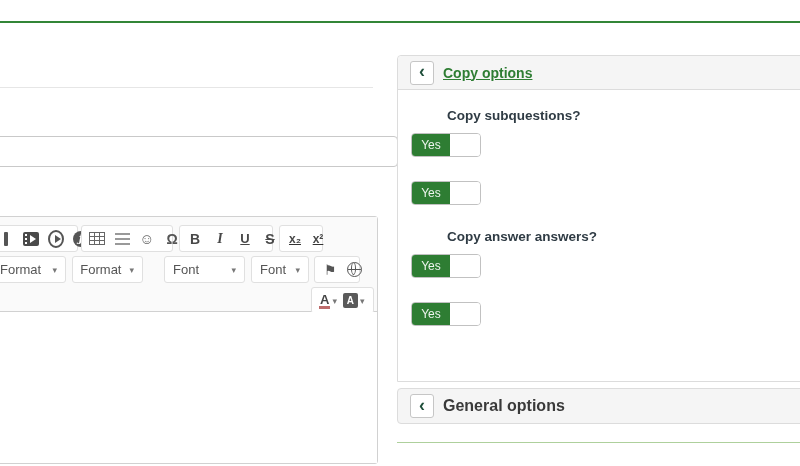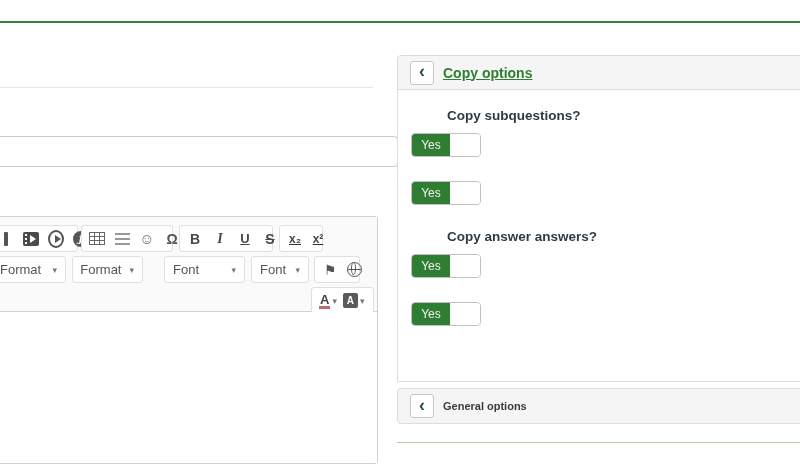--- a/index.html
+++ b/index.html
@@ -75,21 +75,21 @@
   .panel-body{padding:18px 16px 0 13px;}
   .setting-label{font-size:13.5px;font-weight:bold;color:#2f3b44;margin-bottom:10px;margin-left:36px;}
   .toggle{width:70px;height:24px;border:1px solid #c1c1c1;border-radius:4px;background:#fff;display:flex;
     overflow:hidden;margin-bottom:24px;cursor:pointer;box-sizing:border-box;}
   .toggle-on{width:38px;background:#2e7d33;color:#eef5ee;font-size:12px;display:flex;align-items:center;
     justify-content:center;}
   .toggle-off{flex:1;background:#fff;}
 
   .gen-panel{left:397px;top:388px;width:407px;height:36px;background:#f5f5f5;border:1px solid #dcdcdc;
     border-radius:4px 0 0 4px;display:flex;align-items:center;padding-left:12px;gap:9px;box-sizing:border-box;cursor:pointer;}
-  .gen-title{font-size:11px;font-weight:bold;color:#3a3a3a;}
+  .gen-title{font-size:16px;font-weight:bold;color:#3a3a3a;}
   .green-hr{left:397px;top:442px;width:403px;height:1px;background:#aed09c;}
 </style>
 </head>
 <body>
 
 <div class="abs topbar"></div>
 
 <div class="abs left-hr"></div>
 
 <input class="abs question-input" type="text" placeholder="" style="">

